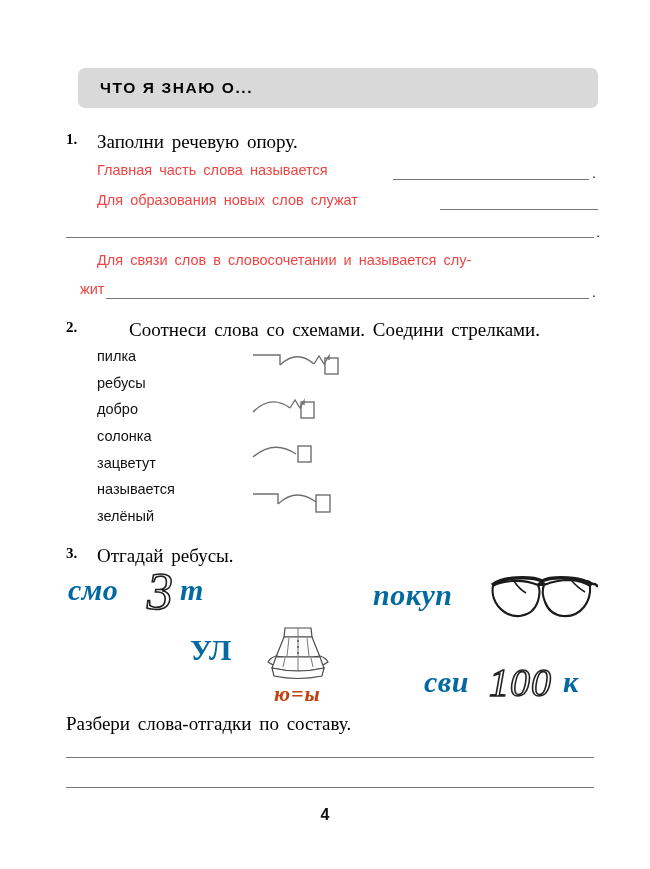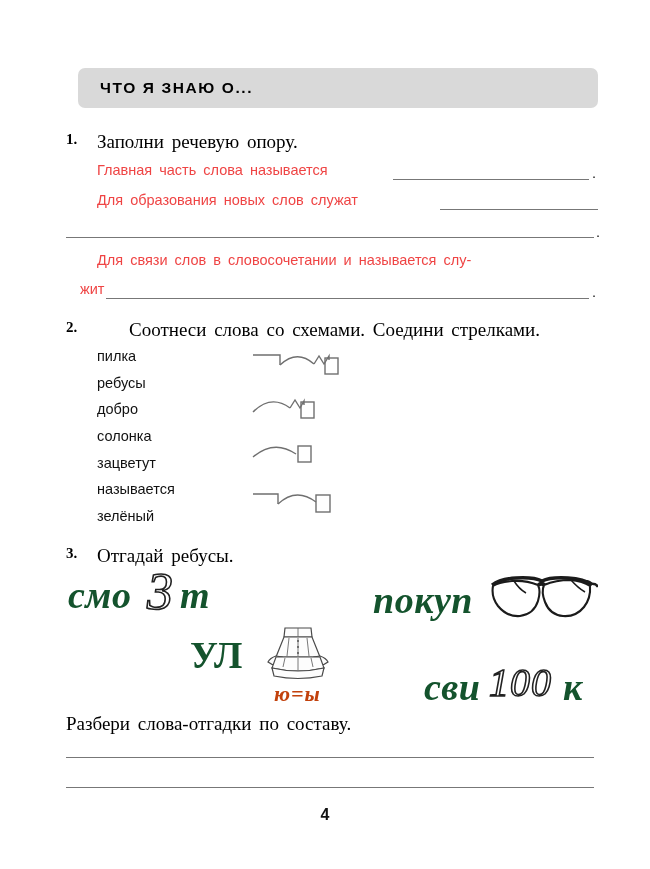--- a/index.html
+++ b/index.html
@@ -102,22 +102,22 @@
     stroke: #6f6f6f;
     stroke-width: 1.4;
   }
 
   
   .rebus-text {
     position: absolute;
     font-family: "Liberation Serif", serif;
     font-style: italic;
     font-weight: bold;
-    font-size: 38px;
-    color: #14532d;
+    font-size: 30px;
+    color: #0369a1;
     white-space: nowrap;
     letter-spacing: 0.5px;
   }
   .rebus-text.upright {
     font-style: normal;
     letter-spacing: 1px;
   }
   .rebus-outline {
     position: absolute;
     font-family: "Liberation Serif", serif;

